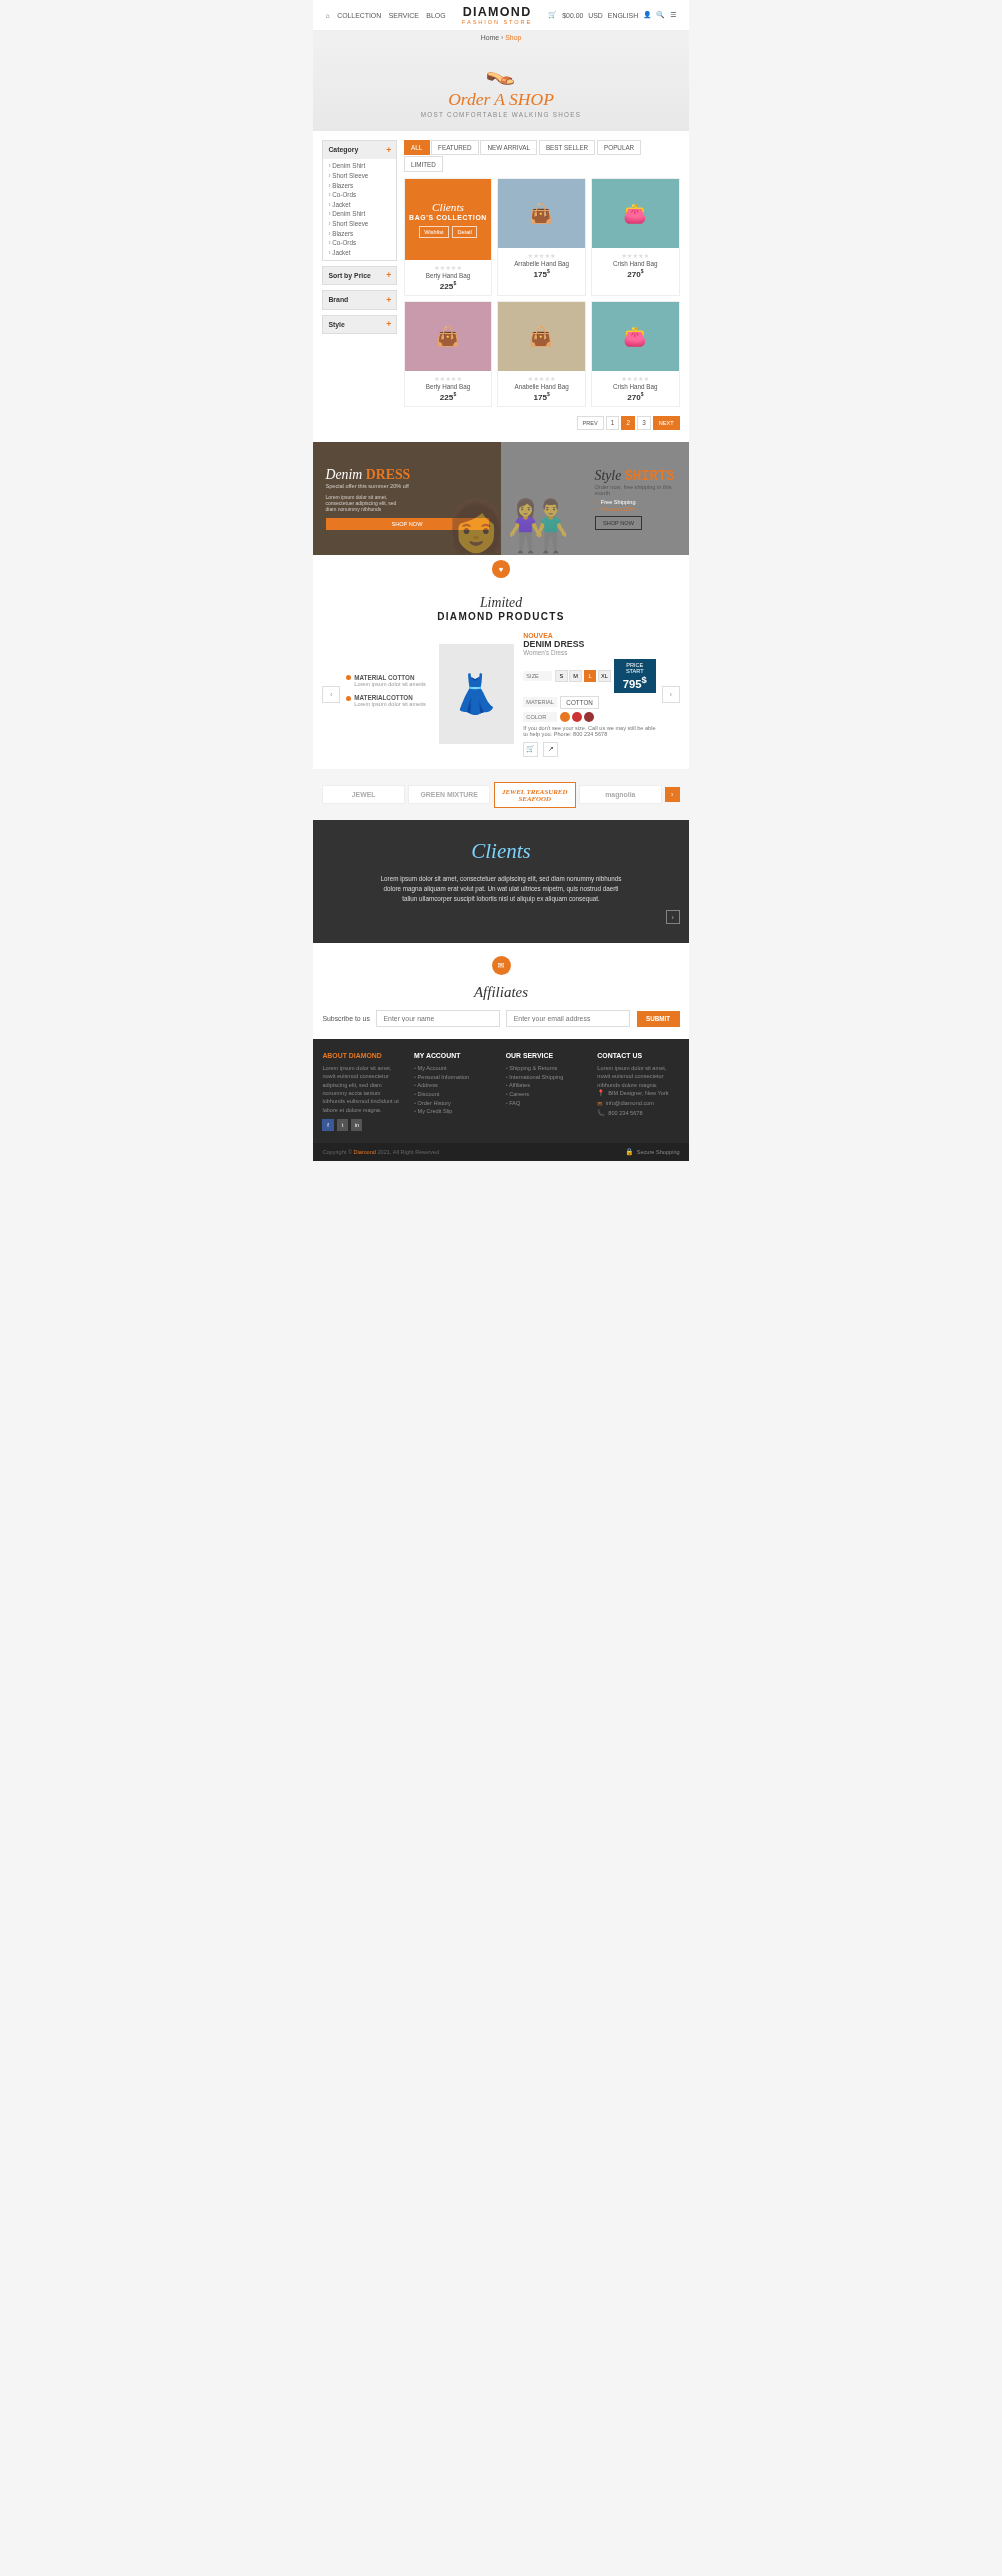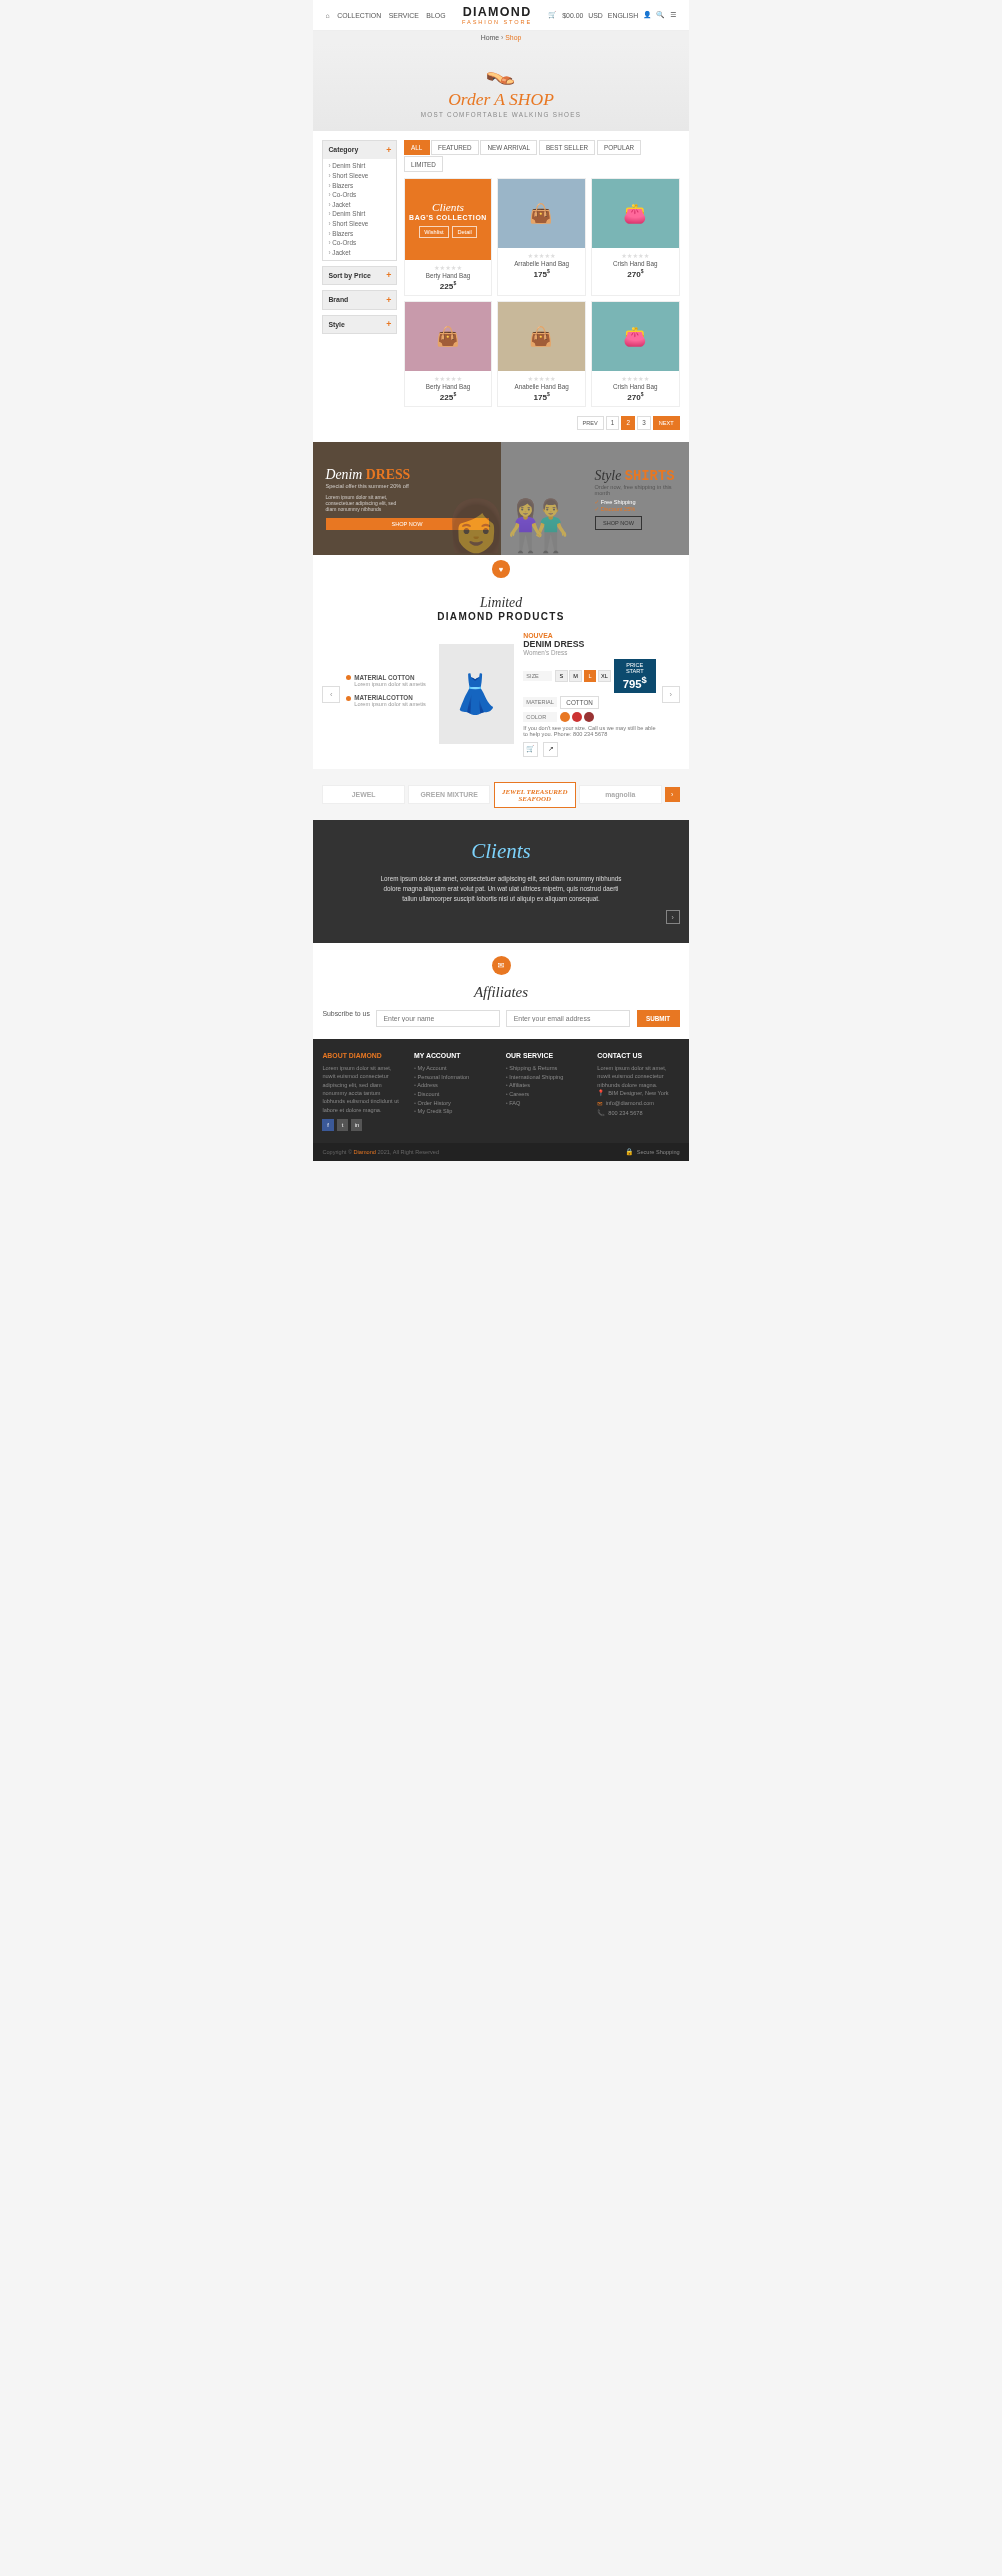--- a/index.html
+++ b/index.html
@@ -140,21 +140,21 @@
     .testimonial-text { font-size: 6.3px; color: rgba(255,255,255,0.8); text-align: center; max-width: 251px; margin: 0 auto; line-height: 1.6; }
     .clients-nav { text-align: right; margin-top: 6.3px; }
     .clients-nav-btn { width: 13.8px; height: 13.8px; border: 0.6px solid rgba(255,255,255,0.4); color: rgba(255,255,255,0.6); display: inline-flex; align-items: center; justify-content: center; cursor: pointer; font-size: 6.9px; }
     
     
     .newsletter-section { background: #fff; padding: 12.5px 9.4px; }
     .newsletter-arrow { text-align: center; margin-bottom: 9.4px; }
     .newsletter-icon { width: 19px; height: 19px; background: #e87722; border-radius: 50%; display: inline-flex; align-items: center; justify-content: center; color: #fff; font-size: 8.1px; }
     .newsletter-header { text-align: center; margin-bottom: 9.4px; }
     .newsletter-title-italic { font-family: Georgia, serif; font-size: 15px; font-style: italic; color: #333; }
-    .newsletter-form { display: flex; gap: 6.3px; }
+    .newsletter-form { display: flex; align-items: center; gap: 6.3px; }
     .newsletter-label { font-size: 6.9px; color: #555; white-space: nowrap; flex-shrink: 0; }
     .newsletter-input { flex: 1; border: 0.6px solid #ddd; padding: 3.8px 6.3px; font-size: 6.9px; color: #999; }
     .newsletter-submit { background: #e87722; color: #fff; border: none; padding: 4.4px 9.4px; font-size: 6.3px; cursor: pointer; text-transform: uppercase; font-weight: bold; white-space: nowrap; }
     
     
     .footer { background: #2a2a2a; padding: 12.5px 9.4px; }
     .footer-grid { display: grid; grid-template-columns: repeat(4, 1fr); gap: 9.4px; }
     .footer-col-title { font-size: 6.9px; font-weight: bold; color: #fff; margin-bottom: 5px; text-transform: uppercase; }
     .footer-col-title span { color: #e87722; }
     .footer-text { font-size: 5.6px; color: #888; line-height: 1.5; }

